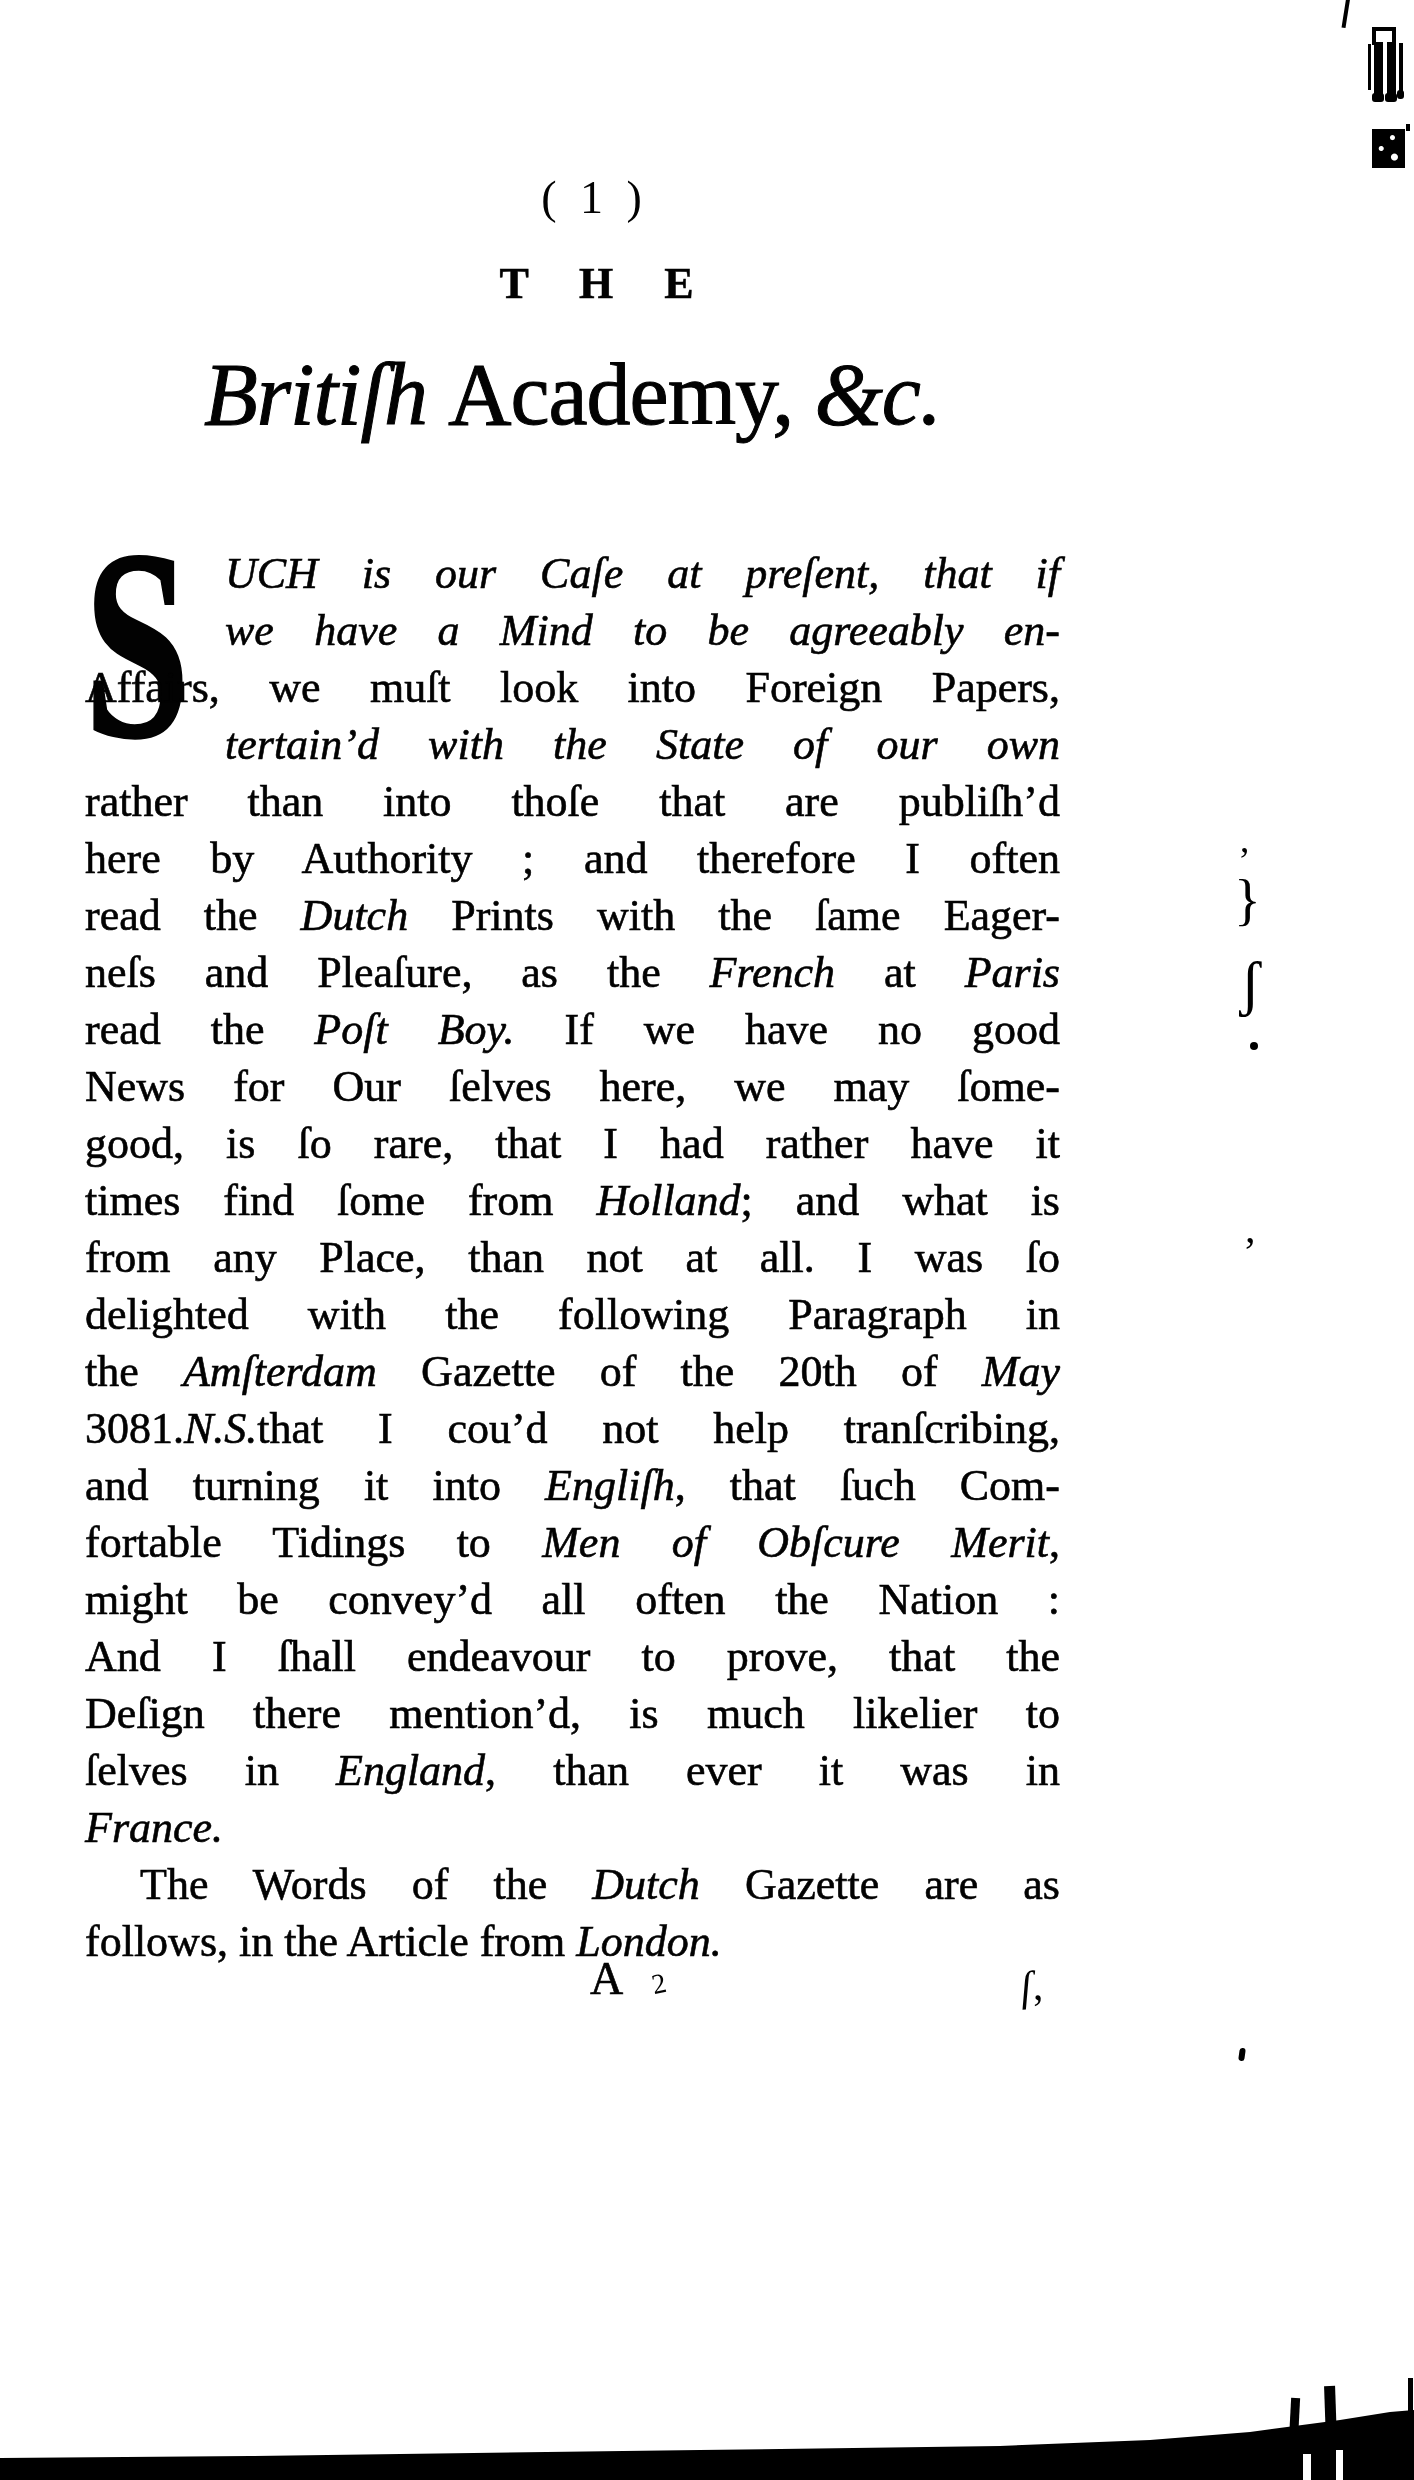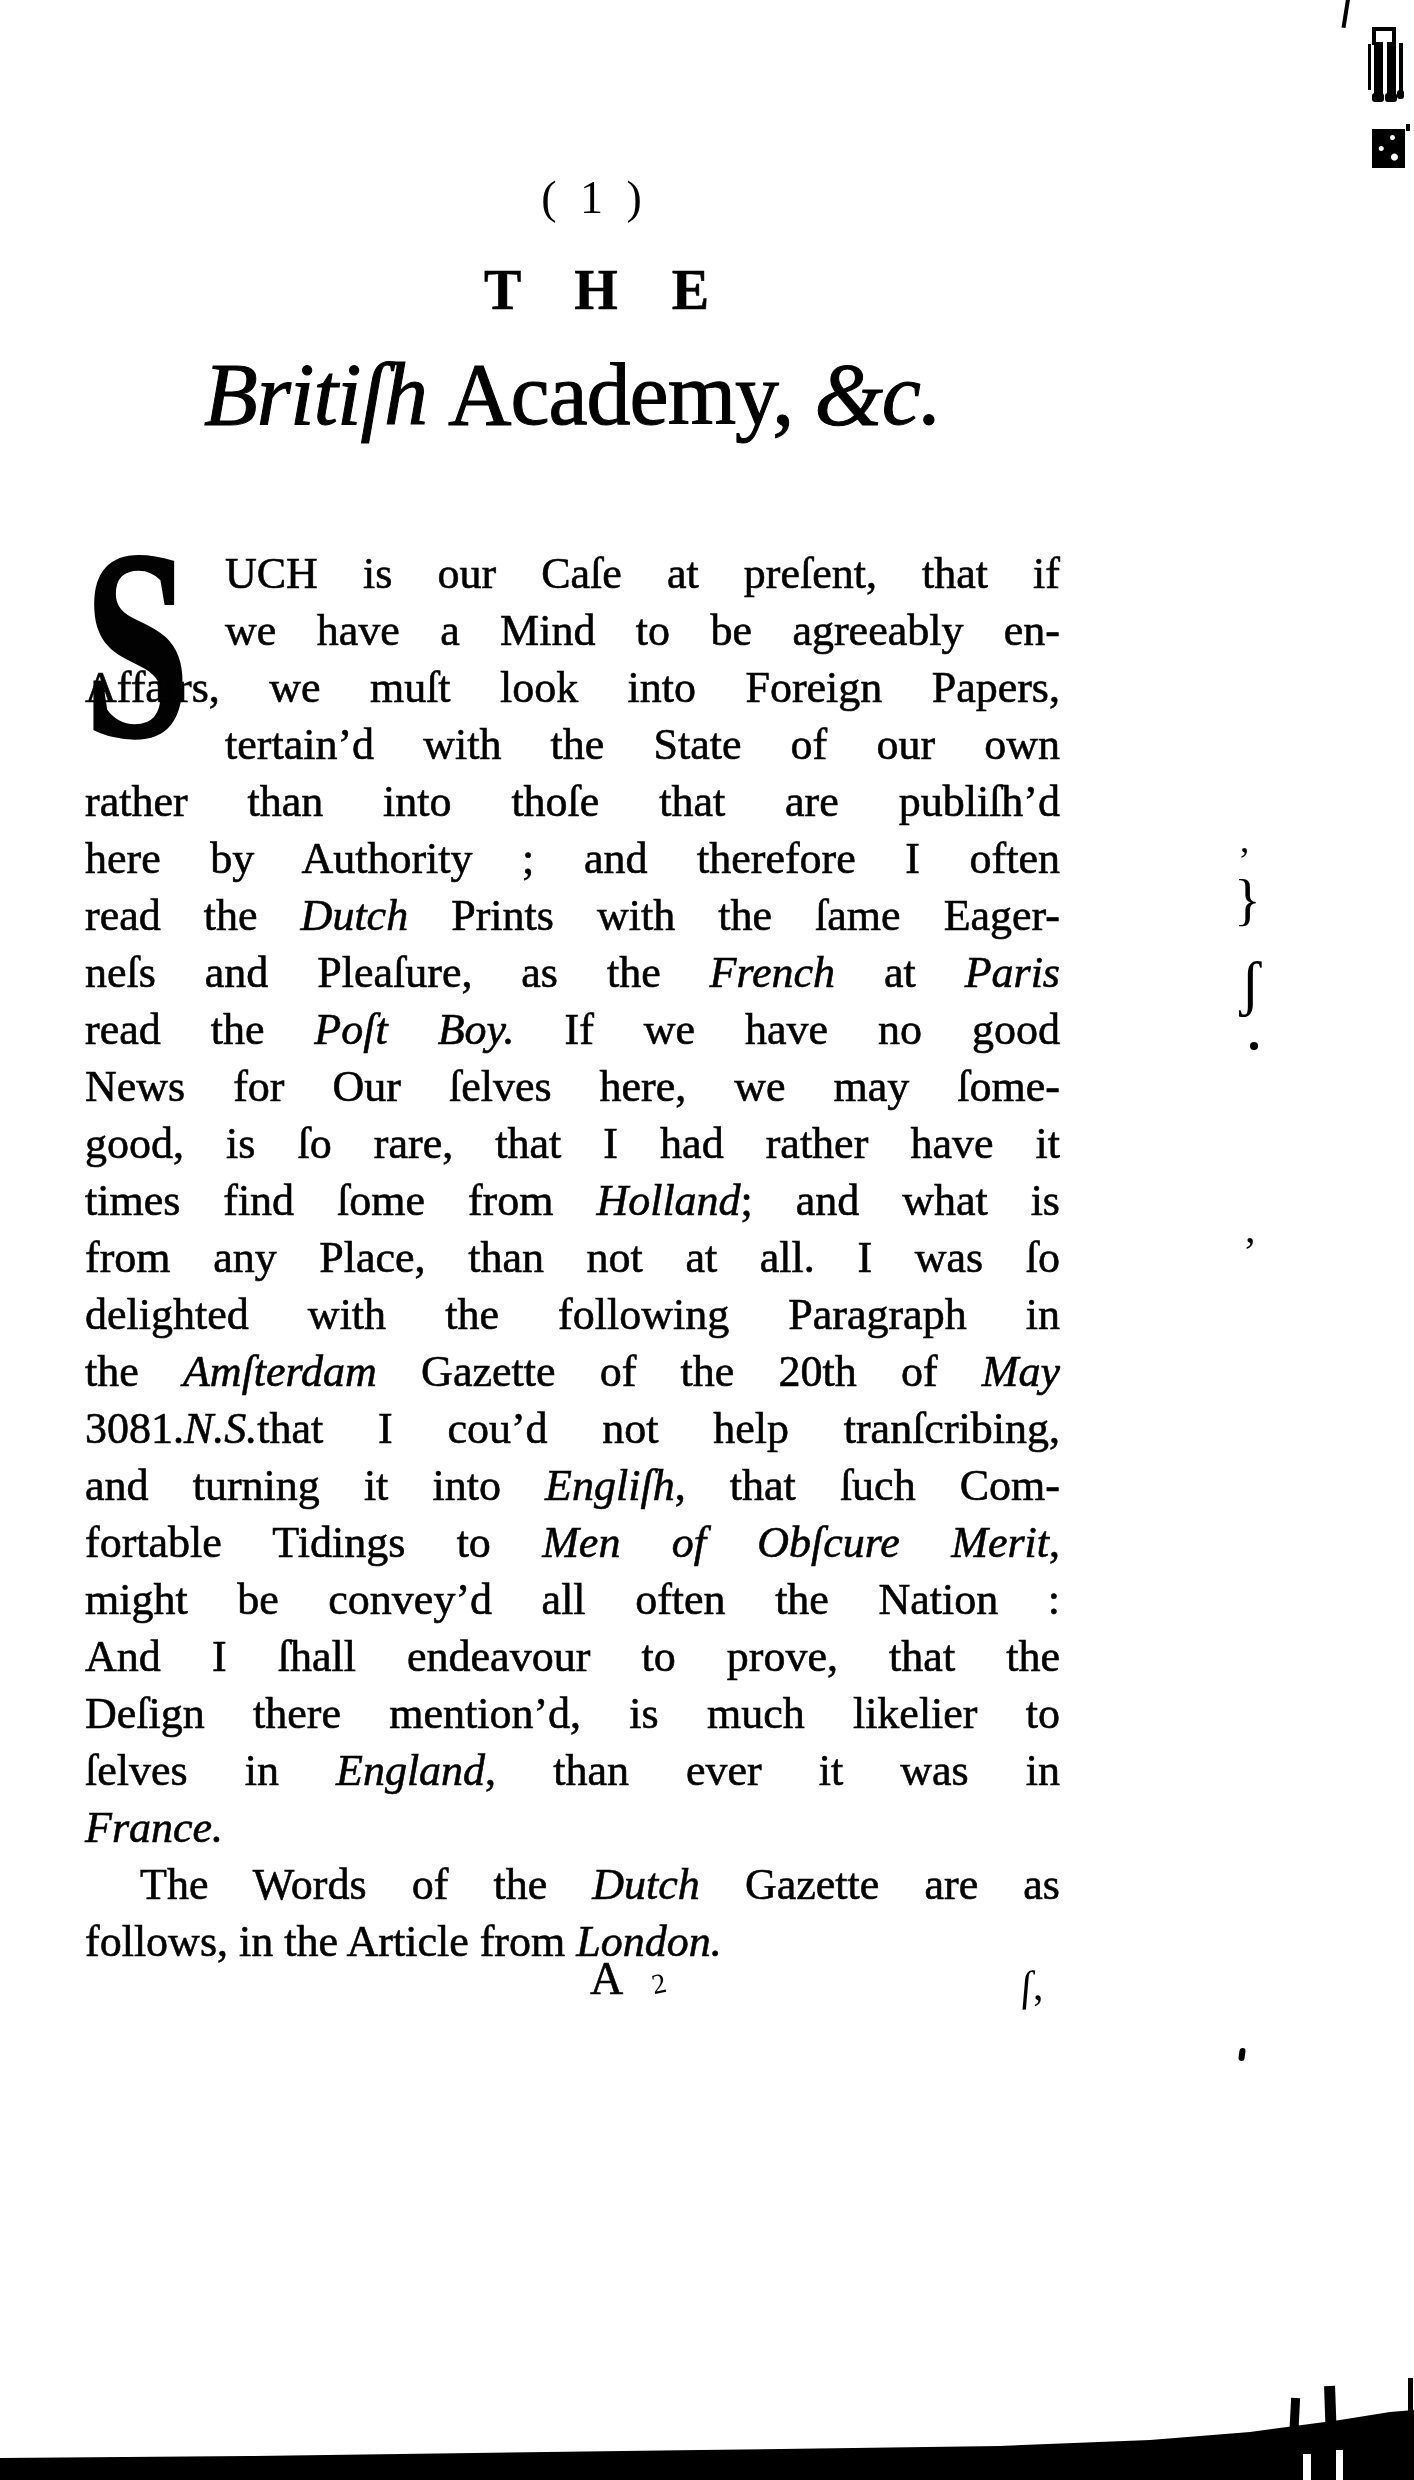--- a/index.html
+++ b/index.html
@@ -7,32 +7,32 @@
     position:relative;
     width:1414px;height:2480px;
     background:#ffffff;
     overflow:hidden;
     font-family:"Liberation Serif","DejaVu Serif",serif;
     color:#020202;
   }
   
   .hdr{position:absolute;left:85px;width:975px;text-align:center;}
   #pageno{top:168px;font-size:46px;line-height:60px;padding-left:22px;letter-spacing:6px;}
-  #halftitle{top:258px;font-size:56px;font-weight:bold;letter-spacing:20px;padding-left:34px;-webkit-text-stroke:0.5px #020202;}
+  #halftitle{top:258px;font-size:44px;font-weight:bold;letter-spacing:20px;padding-left:34px;-webkit-text-stroke:0.5px #020202;}
   #booktitle{
     top:340px;font-size:88px;line-height:110px;font-weight:normal;
     padding-right:210px;letter-spacing:-1px;-webkit-text-stroke:1px #020202;
   }
   .it{font-style:italic;}
   
   #bodycol{position:absolute;left:85px;top:545px;width:975px;
     font-size:44px;line-height:57px;-webkit-text-stroke:0.6px #020202;}
   .line{height:57px;text-align:left;}
   .line.just{text-align:justify;text-align-last:justify;text-justify:inter-word;}
-  .line.dc{padding-left:140px;}
+  .line.dc{padding-left:140px;font-style:italic;}
   .line.ind{text-indent:55px;}
   #dropcap{
     position:absolute;left:84px;top:509px;
     font-size:272px;line-height:1;font-weight:bold;
     transform:scaleX(0.70);transform-origin:0 0;
     -webkit-text-stroke:2px #020202;
   }
   
   #sig-a{position:absolute;left:590px;top:1952px;font-size:46px;-webkit-text-stroke:0.6px #020202;}
   #sig-2{position:absolute;left:652px;top:1968px;font-size:28px;transform:rotate(-12deg);}

